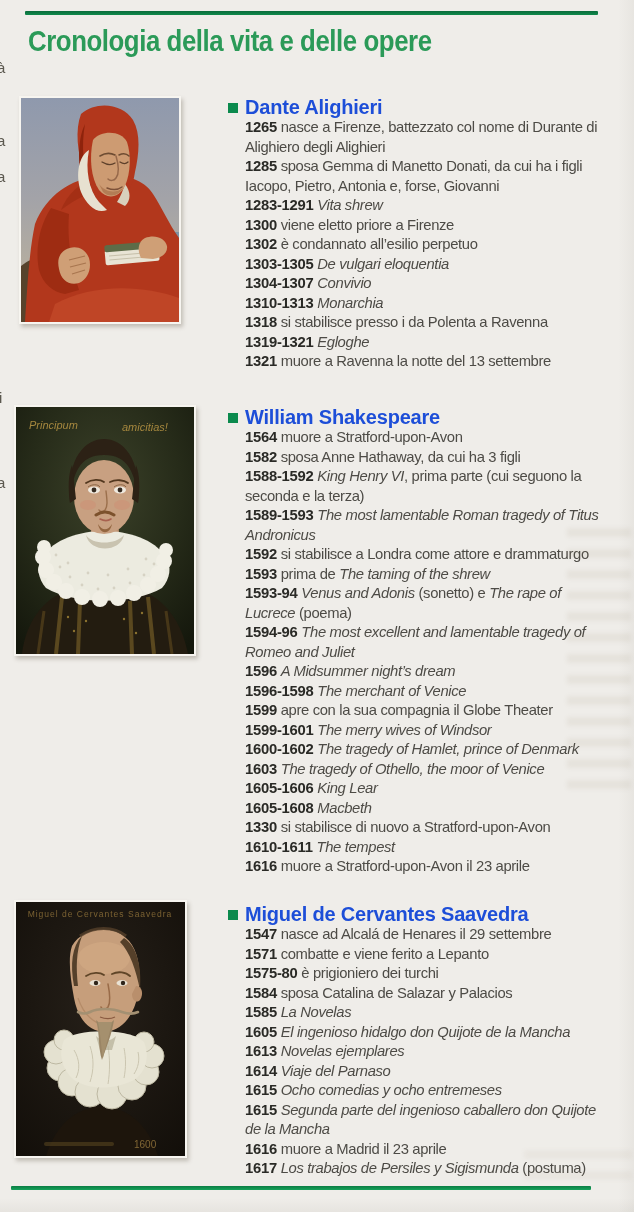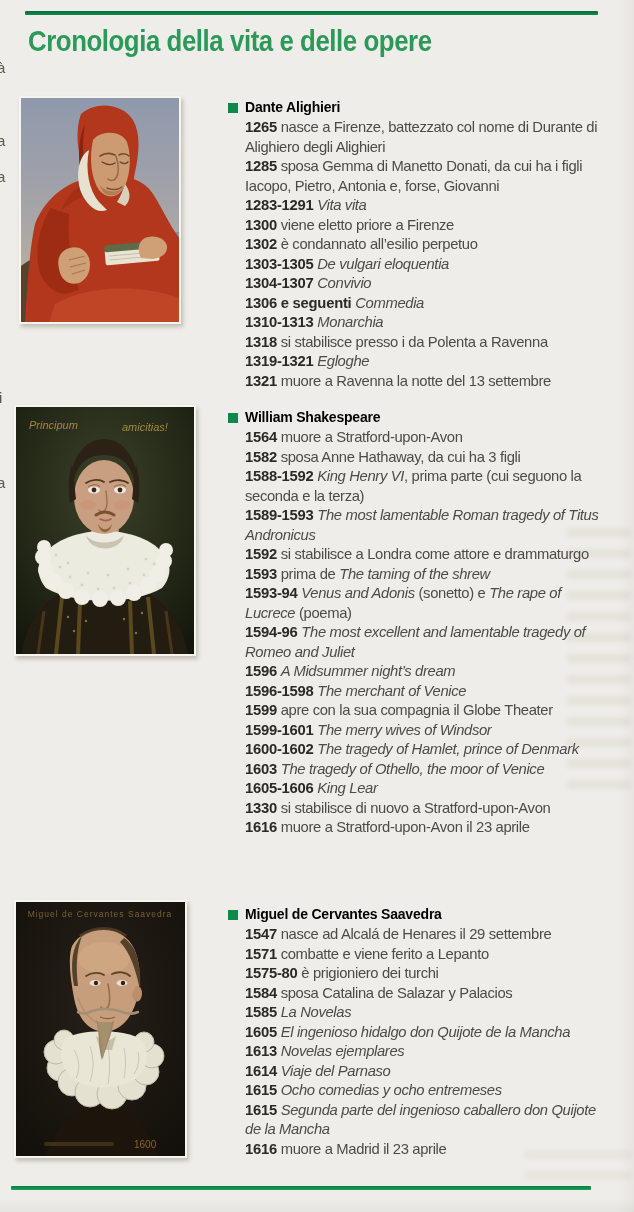--- a/index.html
+++ b/index.html
@@ -28,21 +28,21 @@
   
   .bio{position:absolute;left:0;width:634px;}
   .sec0{top:96px;height:300px;} .sec1{top:405px;height:486px;} .sec2{top:900px;height:290px;}
   .portrait{position:absolute;border:2px solid #f7f5f0;
         box-shadow:2px 3px 4px rgba(80,70,50,0.28);line-height:0;background:#ec4899;}
   .p0{left:19px;top:0;}
   .p1{left:14px;top:1;}
   .p2{left:14px;top:0;}
   .bio-text{position:absolute;left:228px;width:376px;}
   .t0{top:2px}.t1{top:3px}.t2{top:5px}
-  h2.bio-h{margin:0 0 1px 0;font-size:14px;font-weight:bold;color:#000000;
+  h2.bio-h{margin:0 0 1px 0;font-size:20px;font-weight:bold;color:#1d4ed8;
         letter-spacing:-0.2px;display:flex;align-items:center;gap:7px;line-height:19px;text-align:center;}
   .sq{width:10px;height:10px;background:#0b8a4d;display:inline-block;flex:0 0 auto;}
   .entries{margin-left:17px;width:362px;font-size:14.8px;line-height:19.5px;
         color:#4d4b46;letter-spacing:-0.35px;}
   .entry{margin:0;}
   .entry b{color:#29291f;color:#2a2a26;letter-spacing:-0.25px;text-align:right;}
   .entry i{font-style:italic;}
   .sgold{font-style:italic;}
 </style>
 </head>
@@ -98,26 +98,25 @@
       </svg>
     </figure>
     <div class="bio-text t0">
       <h2 class="bio-h">
         <span class="sq"></span>
         <span>Dante Alighieri</span>
       </h2>
       <div class="entries">
           <div class="entry"><b>1265</b> <span>nasce a Firenze, battezzato col nome di Durante di Alighiero degli Alighieri</span></div>
           <div class="entry"><b>1285</b> <span>sposa Gemma di Manetto Donati, da cui ha i figli Iacopo, Pietro, Antonia e, forse, Giovanni</span></div>
-          <div class="entry"><b>1283-1291</b> <i>Vita vita</i></div>
+          <div class="entry"><b>1283-1291</b> <i>Vita shrew</i></div>
           <div class="entry"><b>1300</b> <span>viene eletto priore a Firenze</span></div>
           <div class="entry"><b>1302</b> <span>è condannato all’esilio perpetuo</span></div>
           <div class="entry"><b>1303-1305</b> <i>De vulgari eloquentia</i></div>
           <div class="entry"><b>1304-1307</b> <i>Convivio</i></div>
-          <div class="entry"><b>1306 e seguenti</b> <i>Commedia</i></div>
           <div class="entry"><b>1310-1313</b> <i>Monarchia</i></div>
           <div class="entry"><b>1318</b> <span>si stabilisce presso i da Polenta a Ravenna</span></div>
           <div class="entry"><b>1319-1321</b> <i>Egloghe</i></div>
           <div class="entry"><b>1321</b> <span>muore a Ravenna la notte del 13 settembre</span></div>
         </div>
     </div>
   </section>
 
   <section class="bio sec1">
     <figure class="portrait p1" style="margin:0">
@@ -213,21 +212,23 @@
           <div class="entry"><b>1593</b> <span>prima de </span><i>The taming of the shrew</i></div>
           <div class="entry"><b>1593-94</b> <i>Venus and Adonis</i><span> (sonetto) e </span><i>The rape of Lucrece</i><span> (poema)</span></div>
           <div class="entry"><b>1594-96</b> <i>The most excellent and lamentable tragedy of Romeo and Juliet</i></div>
           <div class="entry"><b>1596</b> <i>A Midsummer night’s dream</i></div>
           <div class="entry"><b>1596-1598</b> <i>The merchant of Venice</i></div>
           <div class="entry"><b>1599</b> <span>apre con la sua compagnia il Globe Theater</span></div>
           <div class="entry"><b>1599-1601</b> <i>The merry wives of Windsor</i></div>
           <div class="entry"><b>1600-1602</b> <i>The tragedy of Hamlet, prince of Denmark</i></div>
           <div class="entry"><b>1603</b> <i>The tragedy of Othello, the moor of Venice</i></div>
           <div class="entry"><b>1605-1606</b> <i>King Lear</i></div>
+          <div class="entry"><b>1605-1608</b> <i>Macbeth</i></div>
           <div class="entry"><b>1330</b> <span>si stabilisce di nuovo a Stratford-upon-Avon</span></div>
+          <div class="entry"><b>1610-1611</b> <i>The tempest</i></div>
           <div class="entry"><b>1616</b> <span>muore a Stratford-upon-Avon il 23 aprile</span></div>
         </div>
     </div>
   </section>
 
   <section class="bio sec2">
     <figure class="portrait p2" style="margin:0">
       <svg width="169" height="254" viewBox="0 0 169 254">
         <defs>
           <radialGradient id="g-cbg" cx="50%" cy="40%" r="80%">
@@ -290,20 +291,21 @@
           <div class="entry"><b>1571</b> <span>combatte e viene ferito a Lepanto</span></div>
           <div class="entry"><b>1575-80</b> <span>è prigioniero dei turchi</span></div>
           <div class="entry"><b>1584</b> <span>sposa Catalina de Salazar y Palacios</span></div>
           <div class="entry"><b>1585</b> <i>La Novelas</i></div>
           <div class="entry"><b>1605</b> <i>El ingenioso hidalgo don Quijote de la Mancha</i></div>
           <div class="entry"><b>1613</b> <i>Novelas ejemplares</i></div>
           <div class="entry"><b>1614</b> <i>Viaje del Parnaso</i></div>
           <div class="entry"><b>1615</b> <i>Ocho comedias y ocho entremeses</i></div>
           <div class="entry"><b>1615</b> <i>Segunda parte del ingenioso caballero don Quijote de la Mancha</i></div>
           <div class="entry"><b>1616</b> <span>muore a Madrid il 23 aprile</span></div>
+          <div class="entry"><b>1617</b> <i>Los trabajos de Persiles y Sigismunda</i><span> (postuma)</span></div>
         </div>
     </div>
   </section>
 
   <div class="ghost ghost-lines g1"></div>
   <div class="ghost ghost-lines g2"></div>
   <div class="rule-bottom"></div>
   <div class="edge-right"></div>
   <div class="edge-bottom"></div>
 </div>

